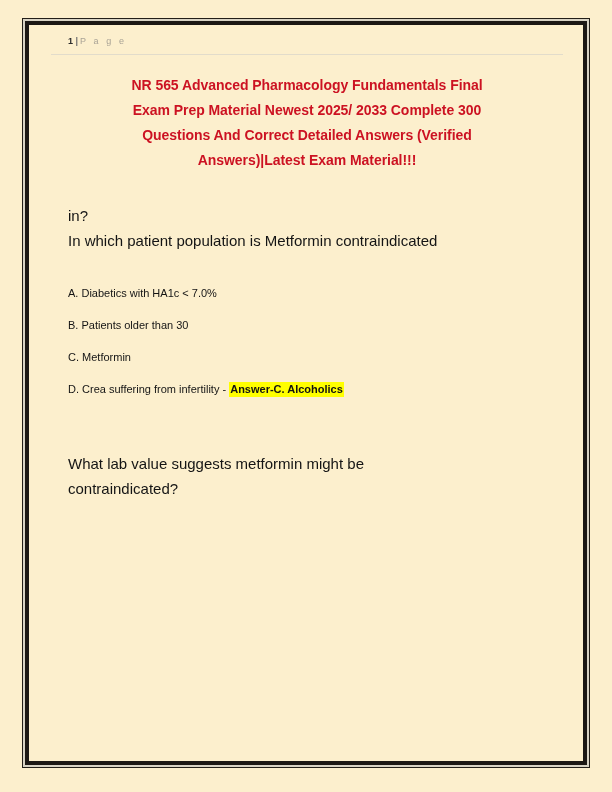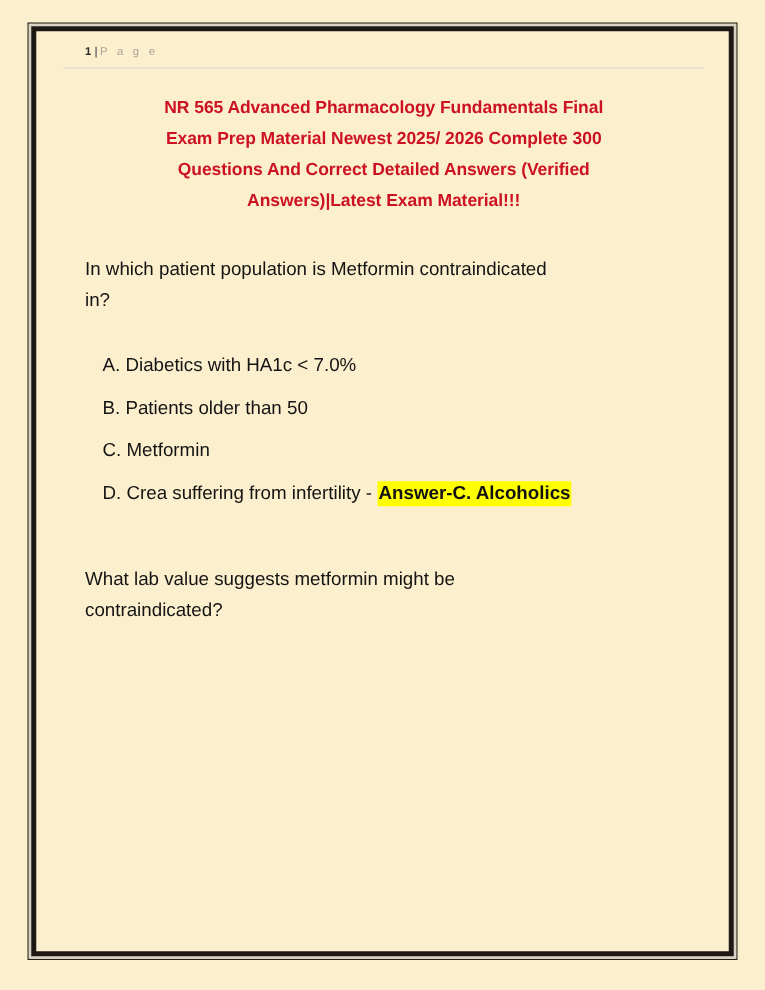--- a/index.html
+++ b/index.html
@@ -114,23 +114,23 @@
     width: 480px;
   }
   .question {
     color: #141414;
     font-size: 15px;
     line-height: 25px;
     margin: 0;
   }
   .option {
     color: #141414;
-    font-size: 15px;
+    font-size: 11px;
     line-height: 20px;
-    margin: 14px;
+    margin: 0;
     white-space: nowrap;
   }
   .highlight {
     background: #ffff00;
     color: #111111;
     padding: 1px 1px 2px 1px;
     font-weight: bold;
   }
 
   .q1 { top: 178px; }
@@ -153,33 +153,33 @@
   <div class="content">
 
     <div class="page-header">
       <span class="pg-num">1</span><span class="pg-sep">|</span><span class="pg-word">P a g e</span>
     </div>
 
     <div class="header-rule"></div>
 
     <div class="doc-title">
       <div>NR 565 Advanced Pharmacology Fundamentals Final</div>
-      <div>Exam Prep Material Newest 2025/ 2026 Complete 300</div>
+      <div>Exam Prep Material Newest 2025/ 2033 Complete 300</div>
       <div>Questions And Correct Detailed Answers (Verified</div>
       <div>Answers)|Latest Exam Material!!!</div>
     </div>
 
     <div class="qblock q1">
+      <p class="question">in?</p>
       <p class="question">In which patient population is Metformin contraindicated</p>
-      <p class="question">in?</p>
     </div>
 
     <div class="qblock q1-opts">
       <p class="option opt-spacing-first"><span>A. Diabetics with HA1c &lt; 7.0%</span></p>
-      <p class="option opt-spacing"><span>B. Patients older than 50</span></p>
+      <p class="option opt-spacing"><span>B. Patients older than 30</span></p>
       <p class="option opt-spacing"><span>C. Metformin</span></p>
       <p class="option opt-spacing"><span>D. Crea suffering from infertility - </span><span class="highlight">Answer-C. Alcoholics</span></p>
     </div>
 
     <div class="qblock q2">
       <p class="question">What lab value suggests metformin might be</p>
       <p class="question">contraindicated?</p>
     </div>
 
 

